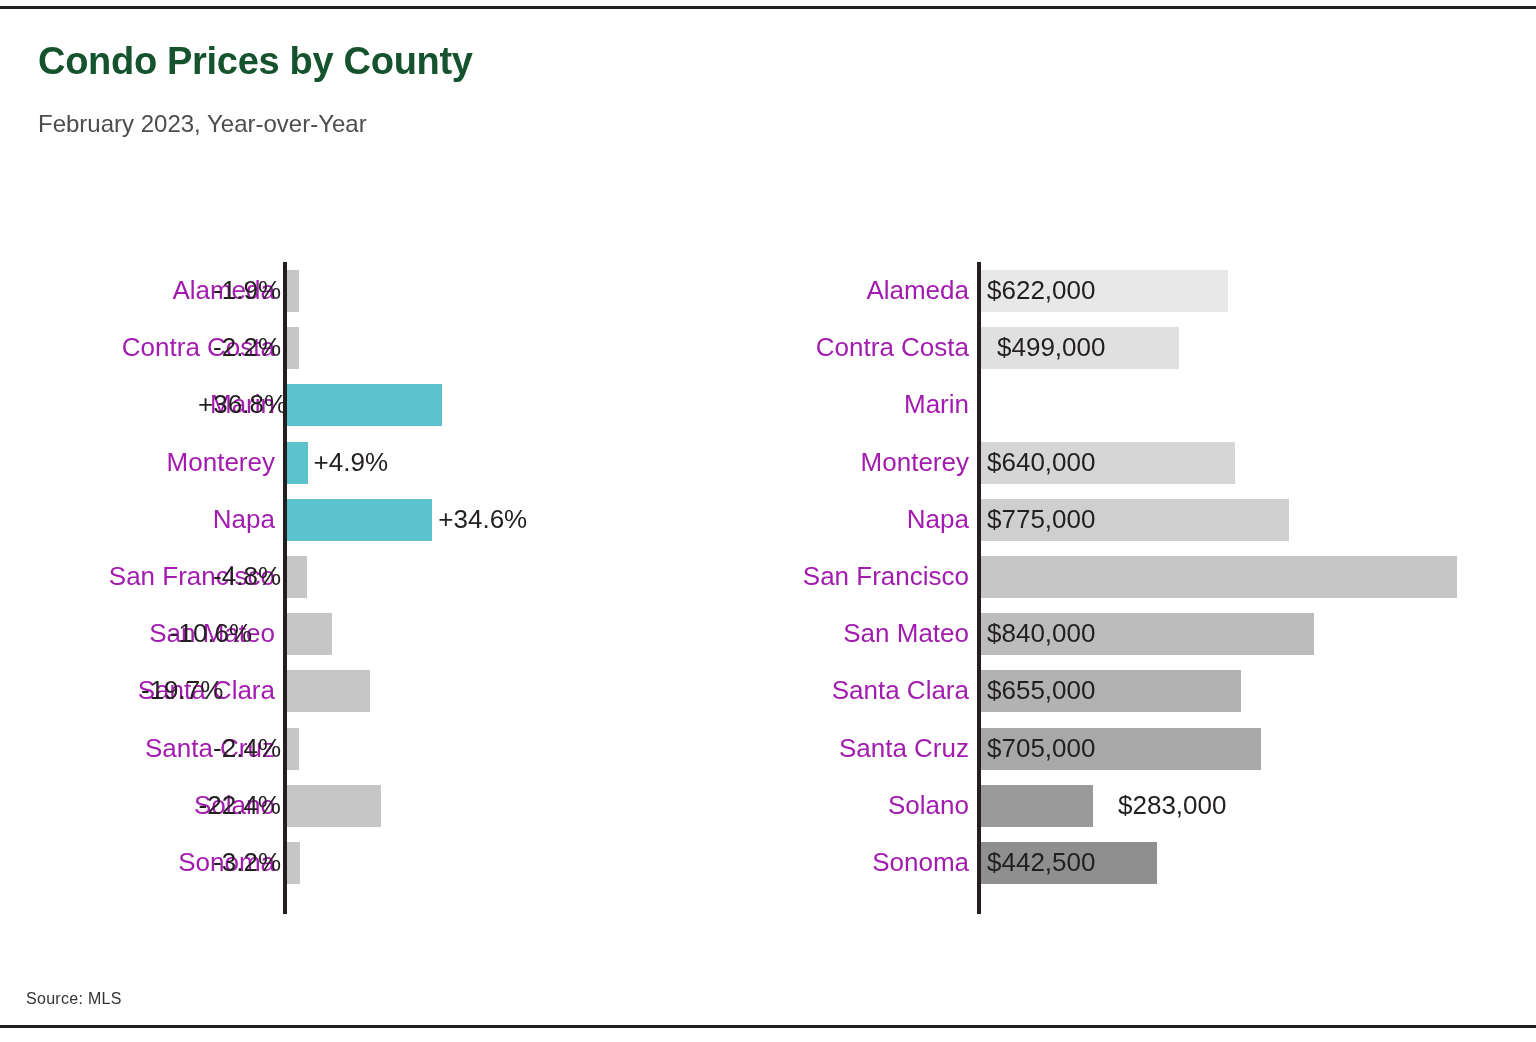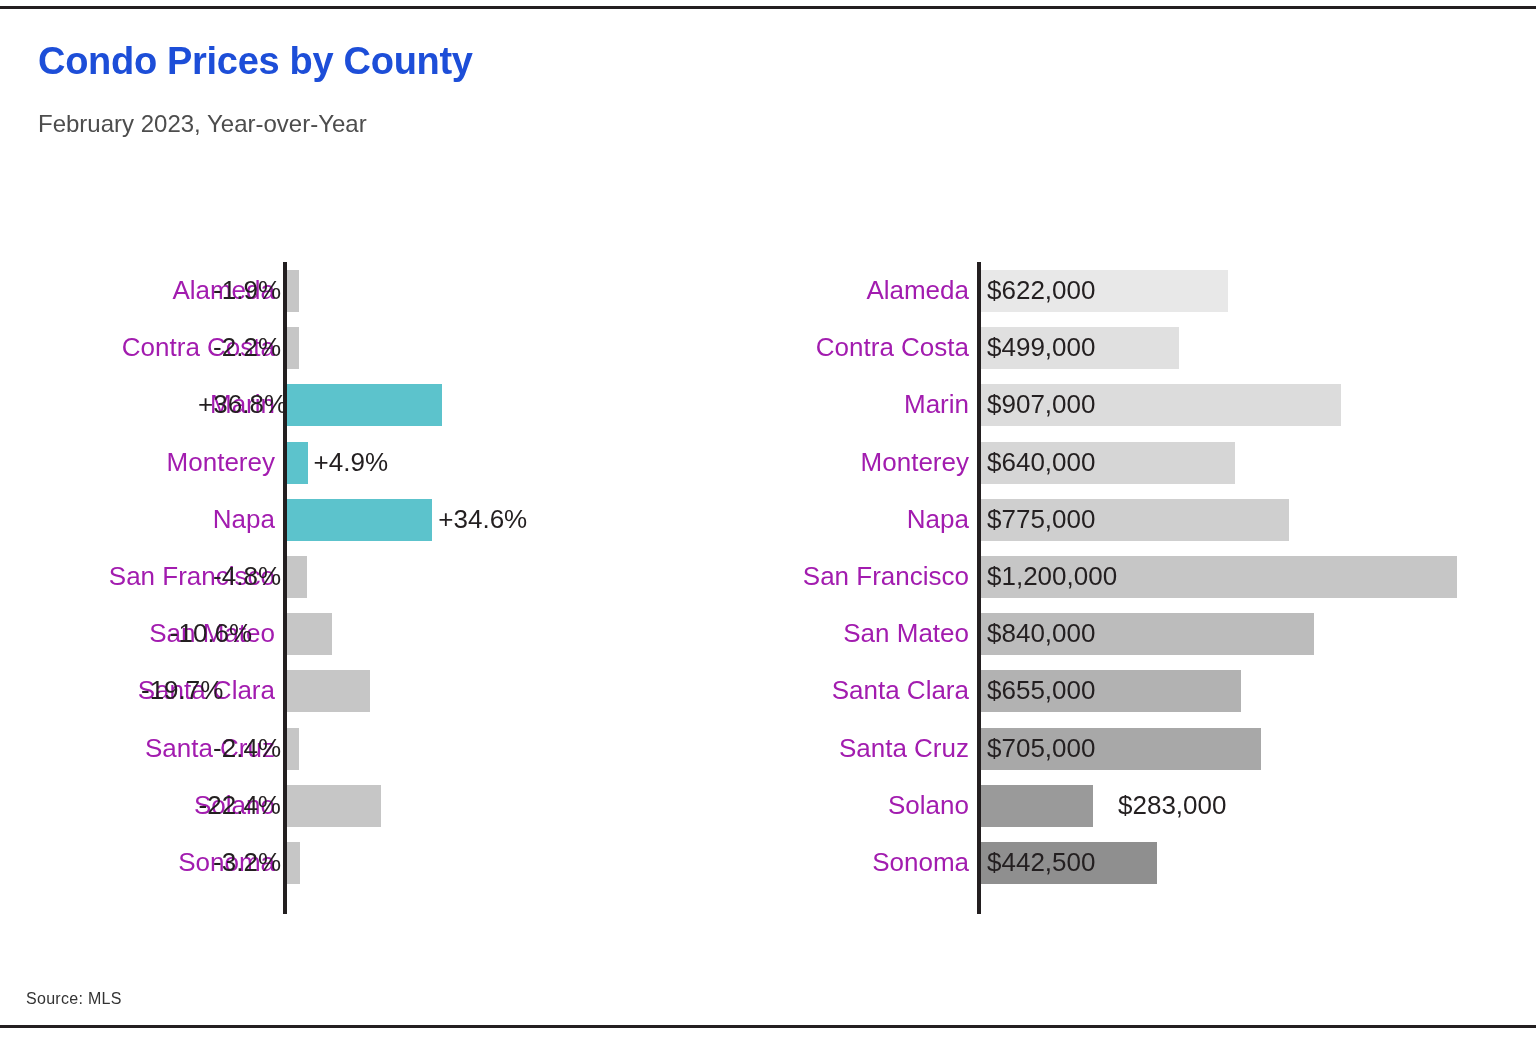--- a/index.html
+++ b/index.html
@@ -36,21 +36,21 @@
     height: 3px;
     background: #231f20;
   }
   .title {
     position: absolute;
     left: 38px;
     top: 40px;
     font-size: 38px;
     font-weight: bold;
     letter-spacing: -0.3px;
-    color: #1d4ed8;
+    color: #14532d;
   }
   .subtitle {
     position: absolute;
     left: 38px;
     top: 110px;
     font-size: 24px;
     color: #4d4d4d;
     font-weight: normal;
   }
   .source {
@@ -222,49 +222,44 @@
           <div class="cat-label">Alameda</div>
           <div class="bar-wrap">
             <div class="bar" style="width: 246.825px; background: rgb(232, 232, 232);"></div>
             <div class="val-label" style="left: 6px;">$622,000</div>
           </div>
         </div>
         <div class="row">
           <div class="cat-label">Contra Costa</div>
           <div class="bar-wrap">
             <div class="bar" style="width: 198.016px; background: rgb(224, 224, 224);"></div>
-            <div class="val-label" style="left: 6px; text-align: right;">$499,000</div>
+            <div class="val-label" style="left: 16px; text-align: right;">$499,000</div>
           </div>
         </div>
         <div class="row">
           <div class="cat-label">Marin</div>
-          <div class="bar-wrap">
-            <div class="bar" style="width: 359.921px; background: rgb(220, 220, 220);"></div>
-            <div class="val-label" style="left: 6px;">$907,000</div>
-          </div>
         </div>
         <div class="row">
           <div class="cat-label">Monterey</div>
           <div class="bar-wrap">
             <div class="bar" style="width: 253.968px; background: rgb(214, 214, 214);"></div>
             <div class="val-label" style="left: 6px;">$640,000</div>
           </div>
         </div>
         <div class="row">
           <div class="cat-label">Napa</div>
           <div class="bar-wrap">
             <div class="bar" style="width: 307.54px; background: rgb(207, 207, 207);"></div>
             <div class="val-label" style="left: 6px;">$775,000</div>
           </div>
         </div>
         <div class="row">
           <div class="cat-label">San Francisco</div>
           <div class="bar-wrap">
             <div class="bar" style="width: 476.19px; background: rgb(198, 198, 198);"></div>
-            <div class="val-label" style="left: 6px;">$1,200,000</div>
           </div>
         </div>
         <div class="row">
           <div class="cat-label">San Mateo</div>
           <div class="bar-wrap">
             <div class="bar" style="width: 333.333px; background: rgb(188, 188, 188);"></div>
             <div class="val-label" style="left: 6px;">$840,000</div>
           </div>
         </div>
         <div class="row">

